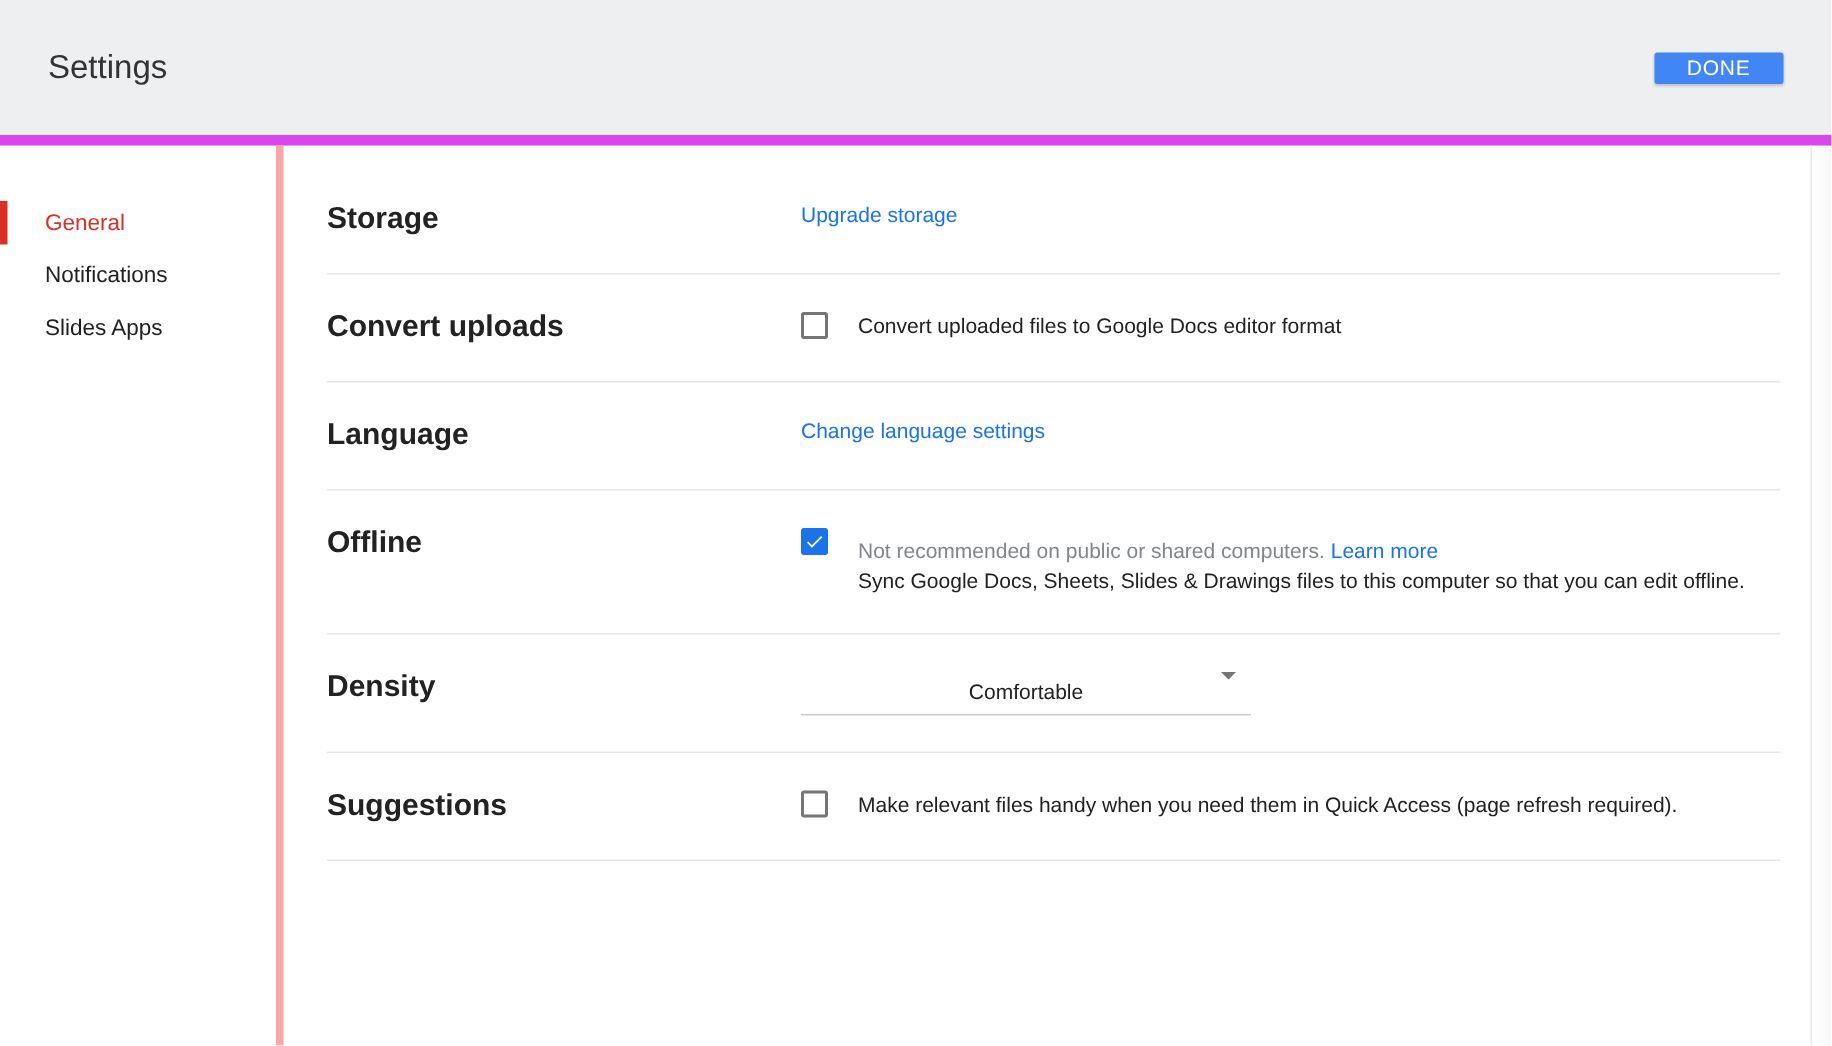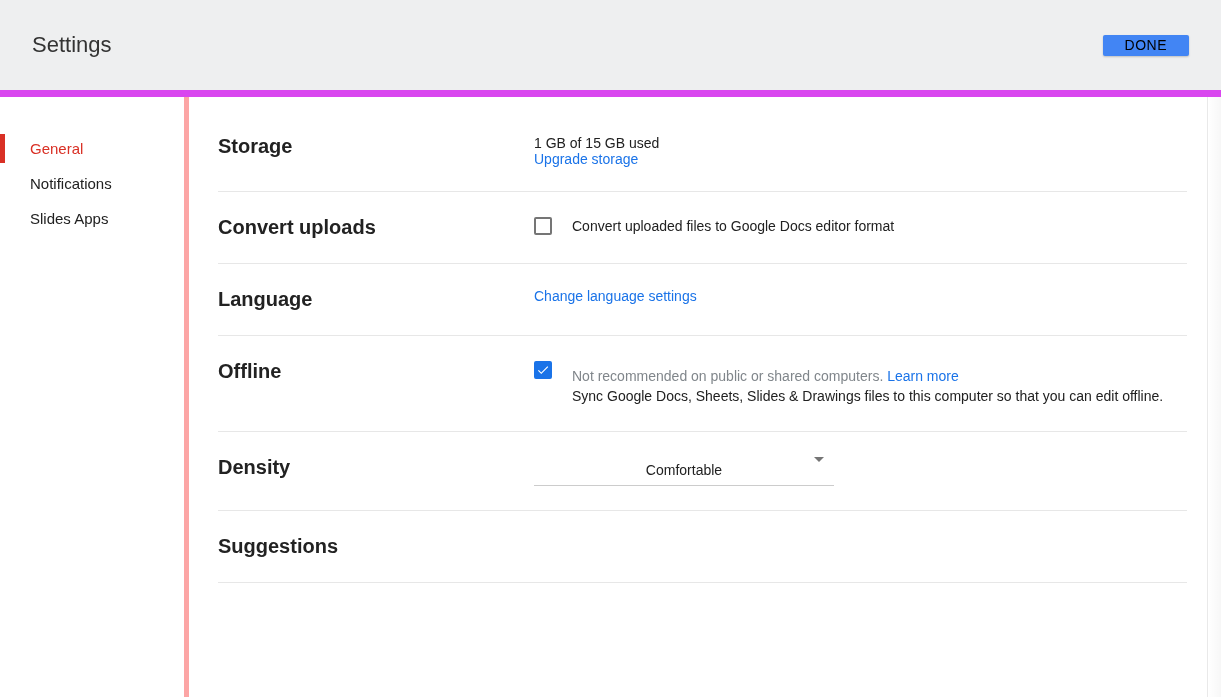--- a/index.html
+++ b/index.html
@@ -24,21 +24,21 @@
       justify-content: space-between;
       padding: 0 32px;
     }
     .header-title {
       font-size: 22px;
       color: #333;
       font-weight: 400;
     }
     .done-btn {
       background: #4285f4;
-      color: #000000;
+      color: #ffffff;
       border: none;
       height: 21px;
       padding: 0 22px;
       font-size: 14px;
       letter-spacing: 0.5px;
       font-weight: 500;
       cursor: pointer;
       border-radius: 2px;
       box-shadow: 0 1px 2px rgba(0,0,0,0.2);
     }
@@ -191,21 +191,20 @@
     <div class="sidebar-item">
       <span>Slides Apps</span>
     </div>
   </div>
 
   <div class="main">
 
     <div class="section">
       <div class="section-label">Storage</div>
       <div class="section-content">
-        <div>1 GB of 15 GB used</div>
         <a class="link">Upgrade storage</a>
       </div>
     </div>
 
     <div class="section">
       <div class="section-label">Convert uploads</div>
       <div class="section-content">
         <div class="chk-row">
           <div class="chk">
             
@@ -246,18 +245,26 @@
       <div class="section-content">
         <div class="select-wrap">
           <span class="select-value">Comfortable</span>
           <span class="select-caret"><span class="caret"></span></span>
         </div>
       </div>
     </div>
 
     <div class="section">
       <div class="section-label">Suggestions</div>
+      <div class="section-content">
+        <div class="chk-row">
+          <div class="chk">
+            
+          </div>
+          <div class="chk-text">Make relevant files handy when you need them in Quick Access (page refresh required).</div>
+        </div>
+      </div>
     </div>
 
   </div>
 </div>
 
 <div class="scroll-edge"></div>
 
 </body></html>

